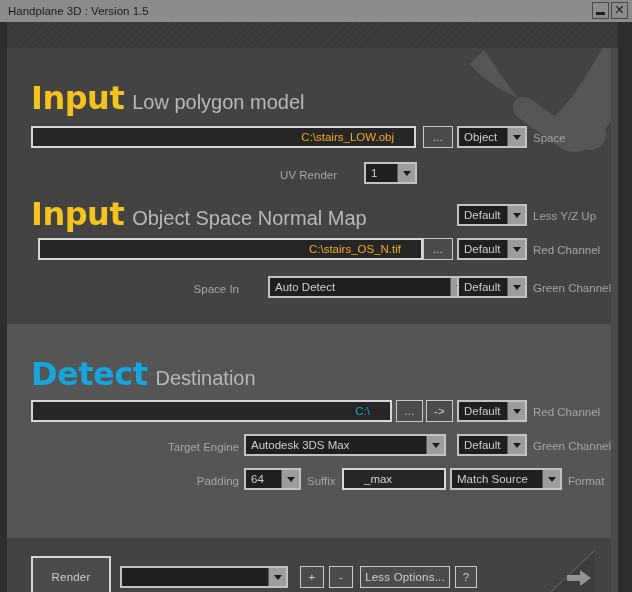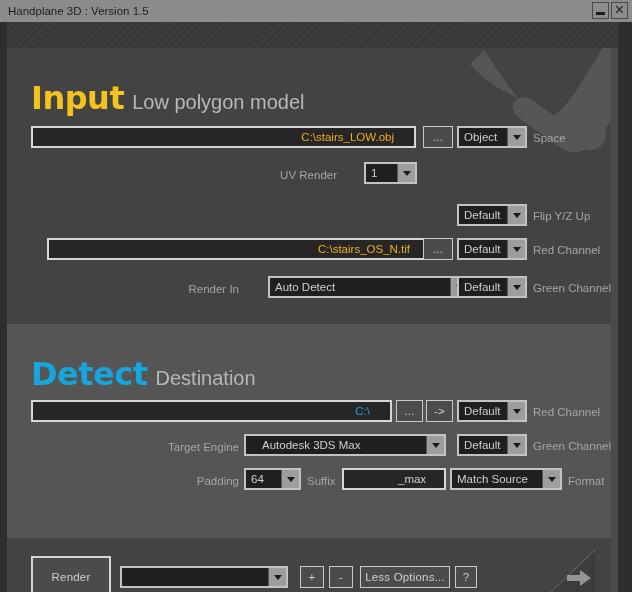--- a/index.html
+++ b/index.html
@@ -164,21 +164,20 @@
     align-items: center;
     overflow: hidden;
   }
   .textfield .val {
     flex: 1;
     font-size: 11.5px;
     line-height: 18px;
     padding: 0 20px;
     white-space: nowrap;
     overflow: hidden;
-    margin-left: 34px;
   }
   .textfield .val.right { text-align: right; }
   .val.amber { color: #f0ad1e; }
   .val.cyan  { color: #16a5dc; }
 
   .btn {
     background: #4b4b4b;
     border: 1px solid #c9c9c9;
     color: #cfcfcf;
     font-size: 11.5px;
@@ -290,42 +289,45 @@
       <div class="lbl" style="left:526px; top:83px;text-align:center;">Space</div>
 
       <div class="lbl r" style="left:258px; top:120px; width:72px;">UV Render</div>
       <div class="ctl dropdown" style="left:357px; top:114px; width:53px;">
         <span class="dval">1</span>
         <span class="dbtn">
             <i></i>
           </span>
       </div>
 
+      <div class="heading" style="left:24px; top:150px;">
+        <span class="big yellow">Input</span><span class="sub">Object Space Normal Map</span>
+      </div>
 
       <div class="ctl dropdown" style="left:450px; top:156px; width:70px;">
         <span class="dval">Default</span>
         <span class="dbtn">
             <i></i>
           </span>
       </div>
-      <div class="lbl" style="left:526px; top:161px;">Flip Y/Z Up</div>
-
-      <div class="ctl textfield" style="left:40px; top:190px; width:385px;align-items:center;">
+      <div class="lbl" style="left:526px; top:161px;">Less Y/Z Up</div>
+
+      <div class="ctl textfield" style="left:31px; top:190px; width:385px;align-items:center;">
         <span class="val right amber">C:\stairs_OS_N.tif</span>
       </div>
       <div class="ctl btn" style="left:416px; top:190px; width:30px;">...</div>
       <div class="ctl dropdown" style="left:450px; top:190px; width:70px;">
         <span class="dval">Default</span>
         <span class="dbtn">
             <i></i>
           </span>
       </div>
       <div class="lbl" style="left:526px; top:195px;">Red Channel</div>
 
-      <div class="lbl r" style="left:160px; top:234px; width:72px;">Render In</div>
+      <div class="lbl r" style="left:160px; top:234px; width:72px;">Space In</div>
       <div class="ctl dropdown" style="left:237px; top:228px; width:202px;margin-left:24px;">
         <span class="dval">Auto Detect</span>
         <span class="dbtn">
             <i></i>
           </span>
       </div>
       <div class="ctl dropdown" style="left:450px; top:228px; width:70px;">
         <span class="dval">Default</span>
         <span class="dbtn">
             <i></i>
@@ -344,21 +346,21 @@
       <div class="ctl btn" style="left:419px; top:352px; width:27px;">-&gt;</div>
       <div class="ctl dropdown" style="left:450px; top:352px; width:70px;">
         <span class="dval">Default</span>
         <span class="dbtn">
             <i></i>
           </span>
       </div>
       <div class="lbl" style="left:526px; top:357px;">Red Channel</div>
 
       <div class="lbl r" style="left:140px; top:392px; width:92px;">Target Engine</div>
-      <div class="ctl dropdown" style="left:237px; top:386px; width:202px;padding-left:11px;">
+      <div class="ctl dropdown" style="left:237px; top:386px; width:202px;">
         <span class="dval">Autodesk 3DS Max</span>
         <span class="dbtn">
             <i></i>
           </span>
       </div>
       <div class="ctl dropdown" style="left:450px; top:386px; width:70px;">
         <span class="dval">Default</span>
         <span class="dbtn">
             <i></i>
           </span>

